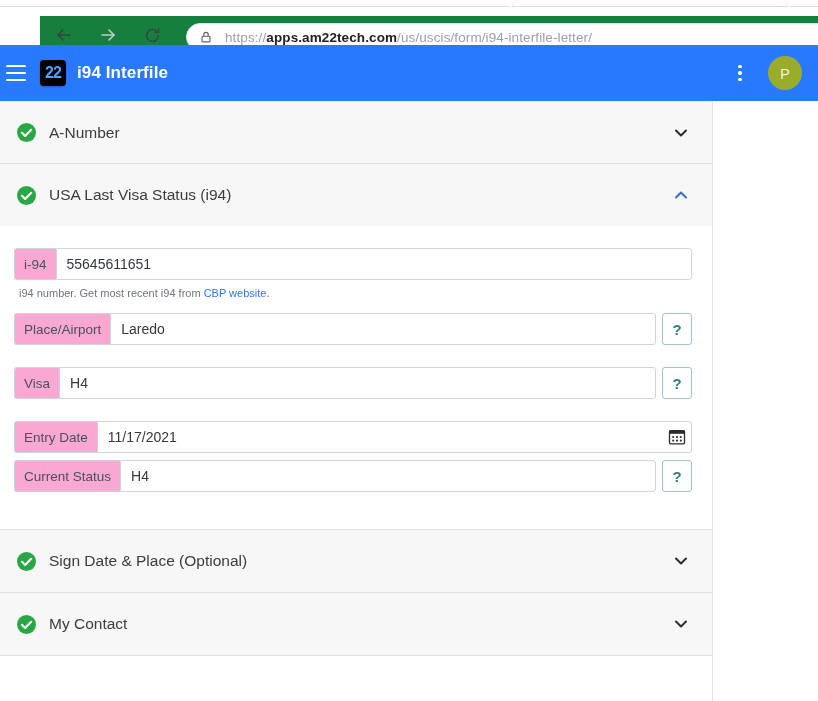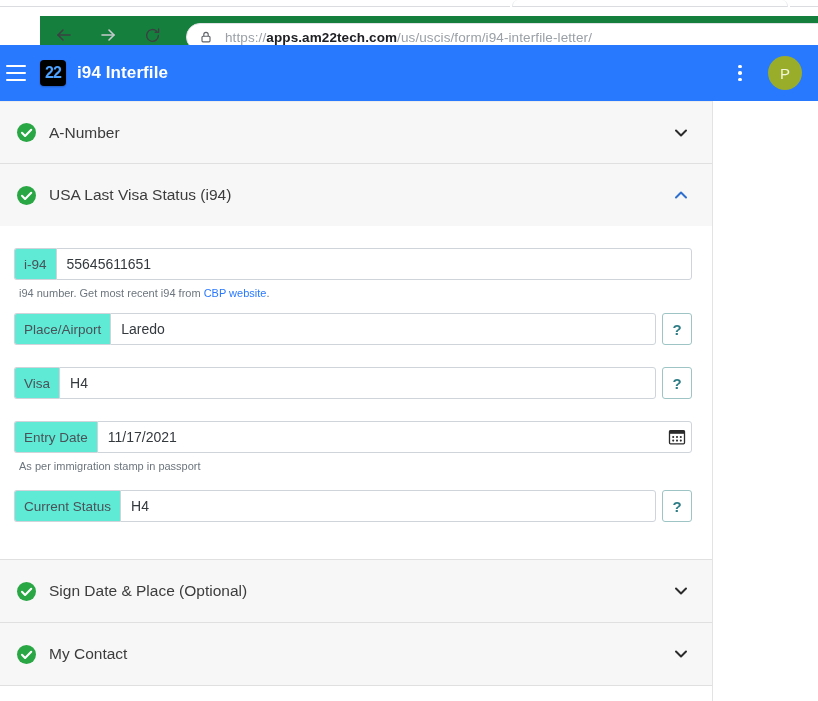--- a/index.html
+++ b/index.html
@@ -141,21 +141,21 @@
     padding: 22px 20px 30px 14px;
   }
 
   
   .form-row { margin-bottom: 7px; }
   .input-group {
     display: flex; align-items: stretch;
     height: 32px;
   }
   .input-prepend {
-    background: #5eead4;
+    background: #f9a8d4;
     border: 1px solid #ced4da;
     border-right: none;
     border-top-left-radius: 3px; border-bottom-left-radius: 3px;
     display: flex; align-items: center;
     padding: 0 9px;
     font-size: 13.5px; color: #4b5159;
     white-space: nowrap;
   }
   .input-field {
     flex: 1 1 auto;
@@ -339,21 +339,20 @@
                   <circle cx="9" cy="9" r="1.05" fill="#2b2b2b"></circle>
                   <circle cx="12.8" cy="9" r="1.05" fill="#2b2b2b"></circle>
                   <circle cx="5.2" cy="12.6" r="1.05" fill="#2b2b2b"></circle>
                   <circle cx="9" cy="12.6" r="1.05" fill="#2b2b2b"></circle>
                   <circle cx="12.8" cy="12.6" r="1.05" fill="#2b2b2b"></circle>
                 </svg>
               </button>
             </span>
           </div>
         </div>
-        <div class="helper-text tight">As per immigration stamp in passport</div>
 
         <div class="form-row">
           <div class="input-group">
             <span class="input-prepend">Current Status</span>
             <input class="input-field rounded-right" type="text" value="H4" style="">
             <button class="help-btn">?</button>
           </div>
         </div>
 
       </div>

